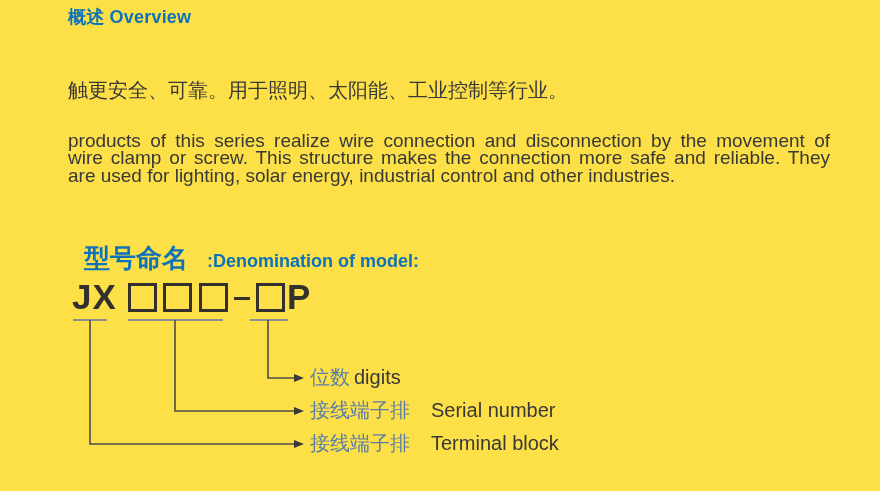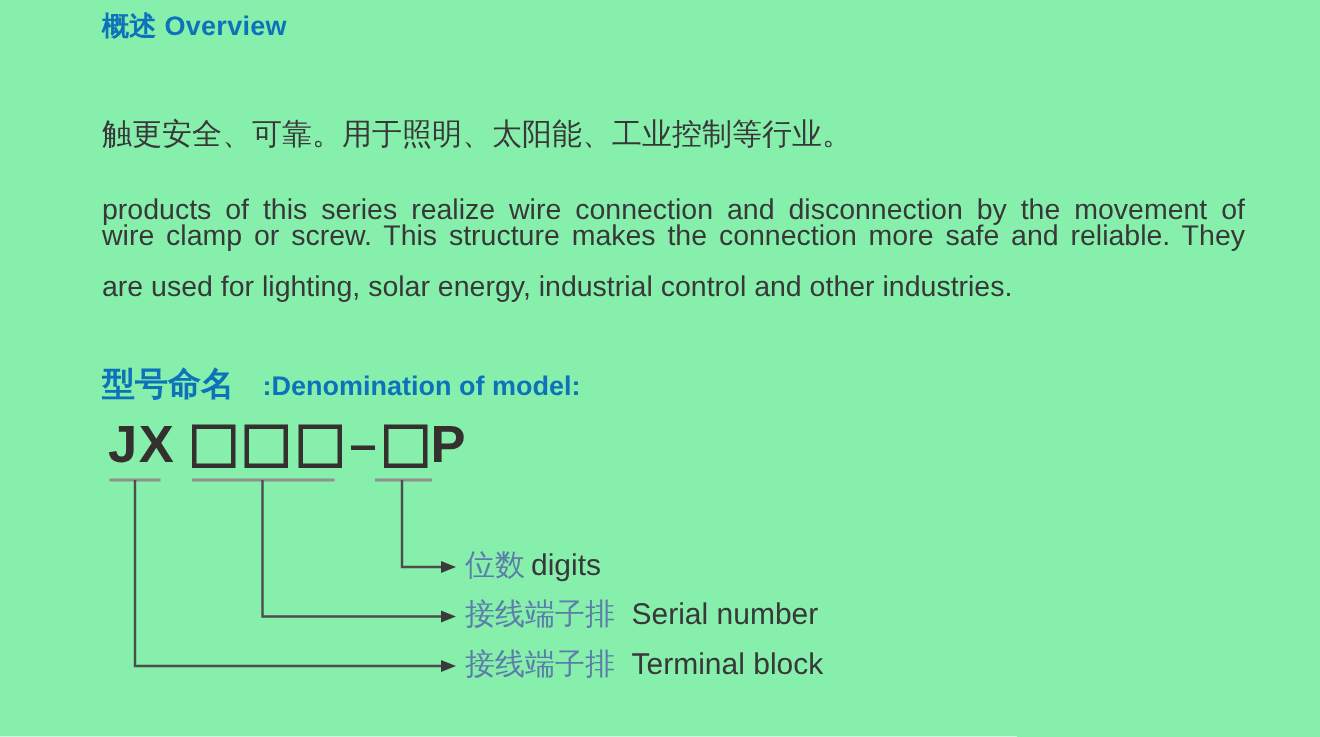--- a/index.html
+++ b/index.html
@@ -9,40 +9,40 @@
     --model-dark: #33302e;
     --bracket-gray: #8f8f8f;
     --connector-dark: #4d4d4d;
   }
   * { margin: 0; padding: 0; box-sizing: border-box; }
   html, body { background: #ffffff; }
   .page {
     position: relative;
     width: 880px;
     height: 491px;
-    background: #86efac;
+    background: #fde047;
     font-family: "Liberation Sans", "DejaVu Sans", sans-serif;
     overflow: hidden;
   }
   .abs { position: absolute; }
 
   
   .h1 {
     left: 68px; top: 5px;
     font-size: 18px; font-weight: bold;
     color: var(--heading-blue);
     letter-spacing: 0.2px;
   }
   .h2 {
     left: 68px; top: 241px;
     color: var(--heading-blue);
     font-weight: bold;
     white-space: nowrap;
   }
-  .h2 .h2-zh { font-size: 22px; }
+  .h2 .h2-zh { font-size: 26px; margin-left: 16px; }
   .h2 .h2-en { font-size: 18px; margin-left: 19px; }
 
   
   .bodyline {
     left: 68px;
     width: 762px;
     color: var(--body-text);
   }
   .zh-line { font-size: 20px; line-height: 26px; }
   .en-line { font-size: 19px; line-height: 26px; }
@@ -89,35 +89,35 @@
   .label-row {
     left: 310px;
     height: 27px;
     line-height: 27px;
     white-space: nowrap;
   }
   .label-row-1 { top: 364px; }
   .label-row-2 { top: 397px; }
   .label-row-3 { top: 430px; }
   .label-zh { font-size: 20px; color: var(--label-blue); }
-  .label-en { font-size: 20px; color: var(--body-text); margin-left: 11px; }
+  .label-en { font-size: 20px; color: var(--body-text); margin-left: 21px; }
   .label-row-1 .label-en { margin-left: 4px; }
 </style>
 </head>
 <body>
 
 <div class="page">
 
   <div class="abs h1">概述 Overview</div>
 
   <div class="abs bodyline zh-line" style="top:77px">触更安全、可靠。用于照明、太阳能、工业控制等行业。</div>
 
   <div class="abs bodyline en-line stretch" style="top:128px">products of this series realize wire connection and disconnection by the movement of</div>
   <div class="abs bodyline en-line stretch" style="top:145px">wire clamp or screw. This structure makes the connection more safe and reliable. They</div>
-  <div class="abs bodyline en-line" style="top:179px">are used for lighting, solar energy, industrial control and other industries.</div>
+  <div class="abs bodyline en-line" style="top:163px">are used for lighting, solar energy, industrial control and other industries.</div>
 
   <div class="abs h2">
     <span class="h2-zh">型号命名</span><span class="h2-en">:Denomination of model:</span>
   </div>
 
   <div class="abs model-prefix">JX</div>
   <div class="abs digit-box box-1"></div>
   <div class="abs digit-box box-2"></div>
   <div class="abs digit-box box-3"></div>
   <div class="abs model-dash"></div>

